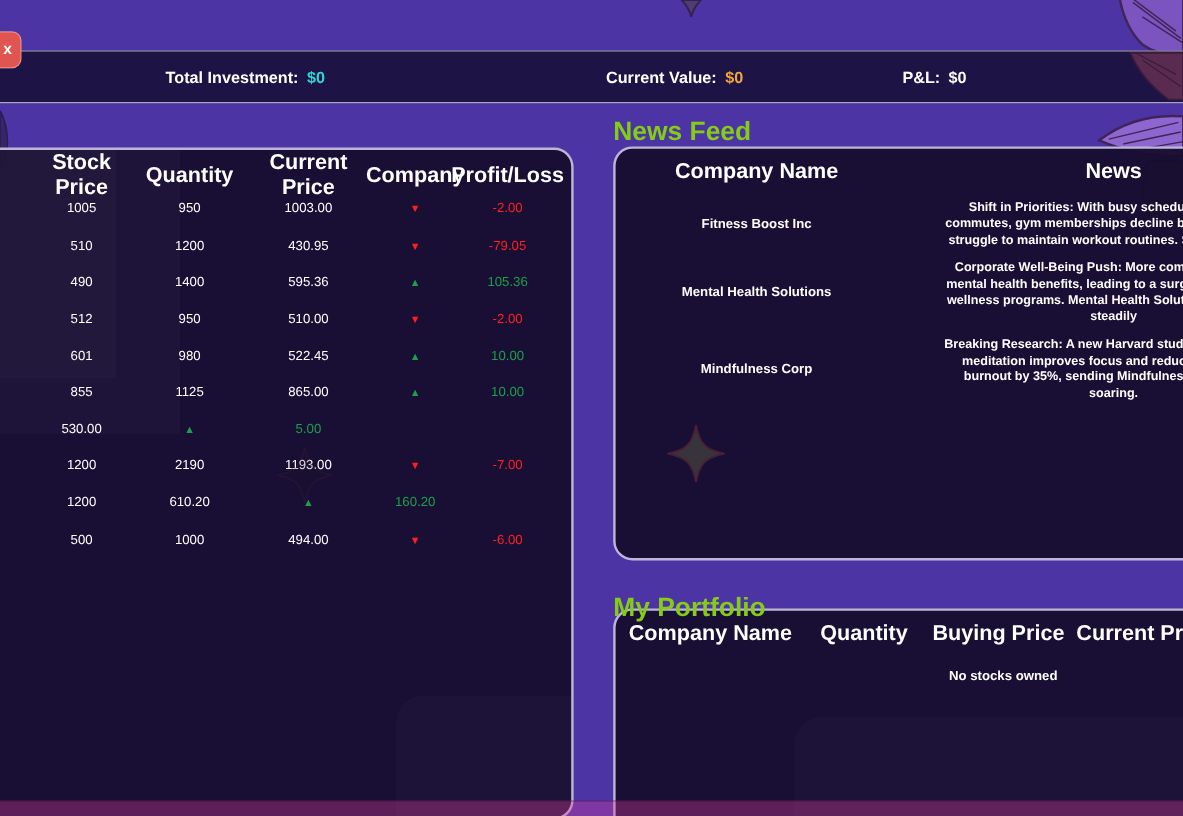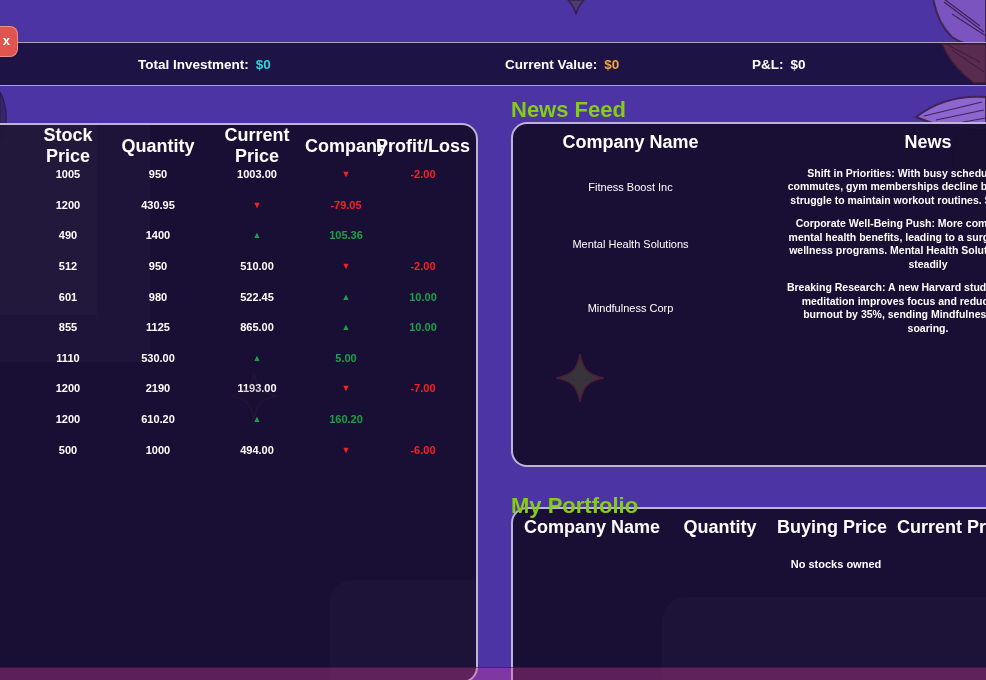--- a/index.html
+++ b/index.html
@@ -43,21 +43,21 @@
   .stock-panel{left:-170px;top:123px;width:648px;height:560px;}
   .news-panel{left:511px;top:122px;width:650px;height:345px;}
   .portfolio-panel{left:511px;top:507px;width:650px;height:215px;}
 
   .section-title{position:absolute;z-index:3;color:#84cc16;font-size:22px;font-weight:700;}
   #news-title{left:511px;top:97px;}
   #portfolio-title{left:511px;top:493px;}
 
   .cell{display:flex;align-items:center;justify-content:center;text-align:center;}
   .hcell{font-size:18px;font-weight:700;color:#fff;}
-  .dcell{font-size:11px;font-weight:700;color:#fff;}
+  .dcell{font-size:11px;font-weight:400;color:#fff;}
 
   
   .stock-head,.stock-row{display:grid;grid-template-columns:191px 90px 90px 108px 70px 84px;}
   .stock-head{height:34px;}
   .stock-row{height:30.6px;}
   .tri{font-size:9px;}
   .up{color:var(--green,#1aa047);}
   .down{color:var(--red,#ff1f1f);}
 
   
@@ -66,21 +66,21 @@
   .bld2{left:0;top:0;width:265px;height:190px;background:rgba(255,255,255,.018);}
   .bld3{left:498px;top:455px;right:0;bottom:0;background:rgba(255,255,255,.02);border-top-left-radius:22px;}
   .pf-deco{left:149px;top:88px;right:0;bottom:0;background:rgba(255,255,255,.02);border-top-left-radius:24px;}
 
   
   .news-head,.news-row{display:grid;grid-template-columns:235px 360px;}
   .news-head{height:36px;}
   .news-row.r0{height:54px;}
   .news-row.r1{height:60px;}
   .news-row.r2{height:68px;}
-  .news-company{font-size:11px;font-weight:400;}
+  .news-company{font-size:11px;font-weight:700;}
   .news-text{display:flex;flex-direction:column;align-items:center;justify-content:center;}
   .news-line{white-space:nowrap;font-size:10.5px;font-weight:700;line-height:13.5px;text-align:center;}
 
   
   .pf-head{display:grid;grid-template-columns:158px 98px 126px 118px;height:36px;}
   .empty-msg{width:646px;margin-top:13px;text-align:center;font-size:11px;font-weight:700;color:#fff;}
 </style>
 </head>
 <body>
 
@@ -137,29 +137,31 @@
         <div class="stock-row">
           <div class="cell dcell"></div>
           <div class="cell dcell">1005</div>
           <div class="cell dcell">950</div>
           <div class="cell dcell">1003.00</div>
           <div class="cell dcell tri down">▼</div>
           <div class="cell dcell down">-2.00</div>
         </div>
         <div class="stock-row">
           <div class="cell dcell"></div>
+          <div class="cell dcell">510</div>
           <div class="cell dcell">1200</div>
           <div class="cell dcell">430.95</div>
           <div class="cell dcell tri down">▼</div>
           <div class="cell dcell down">-79.05</div>
         </div>
         <div class="stock-row">
           <div class="cell dcell"></div>
           <div class="cell dcell">490</div>
           <div class="cell dcell">1400</div>
+          <div class="cell dcell">595.36</div>
           <div class="cell dcell tri up">▲</div>
           <div class="cell dcell up">105.36</div>
         </div>
         <div class="stock-row">
           <div class="cell dcell"></div>
           <div class="cell dcell">512</div>
           <div class="cell dcell">950</div>
           <div class="cell dcell">510.00</div>
           <div class="cell dcell tri down">▼</div>
           <div class="cell dcell down">-2.00</div>
@@ -175,21 +177,20 @@
         <div class="stock-row">
           <div class="cell dcell"></div>
           <div class="cell dcell">855</div>
           <div class="cell dcell">1125</div>
           <div class="cell dcell">865.00</div>
           <div class="cell dcell tri up">▲</div>
           <div class="cell dcell up">10.00</div>
         </div>
         <div class="stock-row">
           <div class="cell dcell"></div>
-          <div class="cell dcell">1110</div>
           <div class="cell dcell">530.00</div>
           <div class="cell dcell tri up">▲</div>
           <div class="cell dcell up">5.00</div>
         </div>
         <div class="stock-row">
           <div class="cell dcell"></div>
           <div class="cell dcell">1200</div>
           <div class="cell dcell">2190</div>
           <div class="cell dcell">1193.00</div>
           <div class="cell dcell tri down">▼</div>

